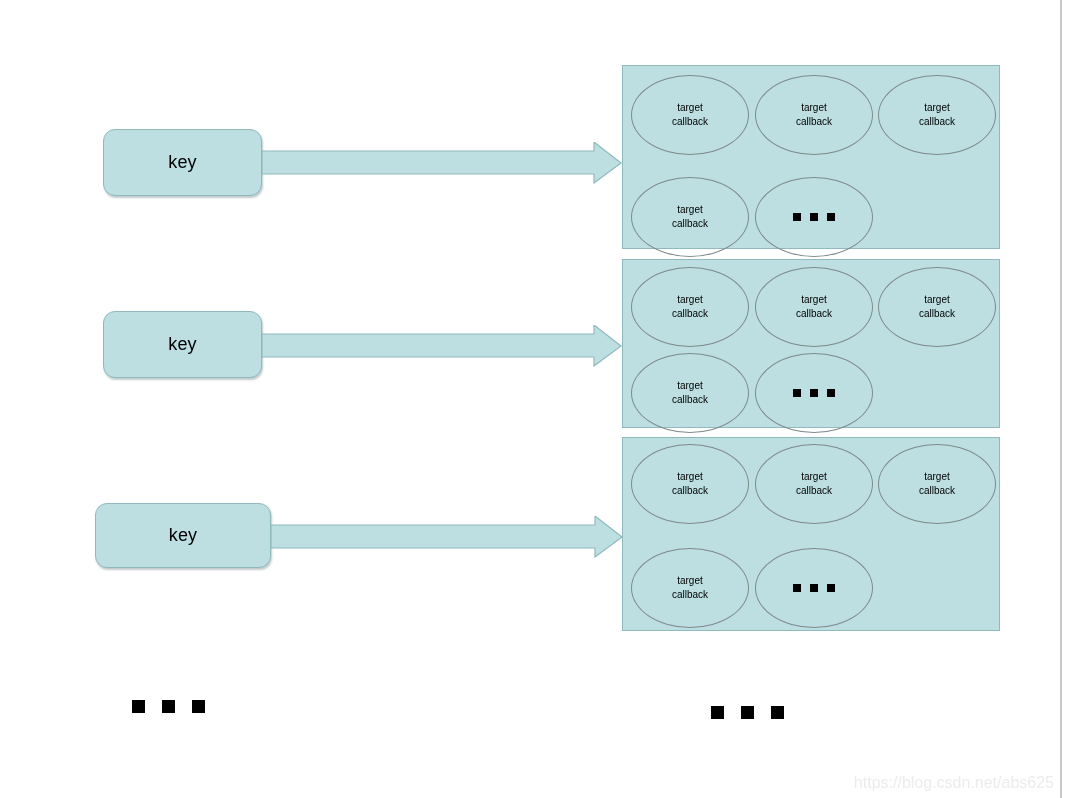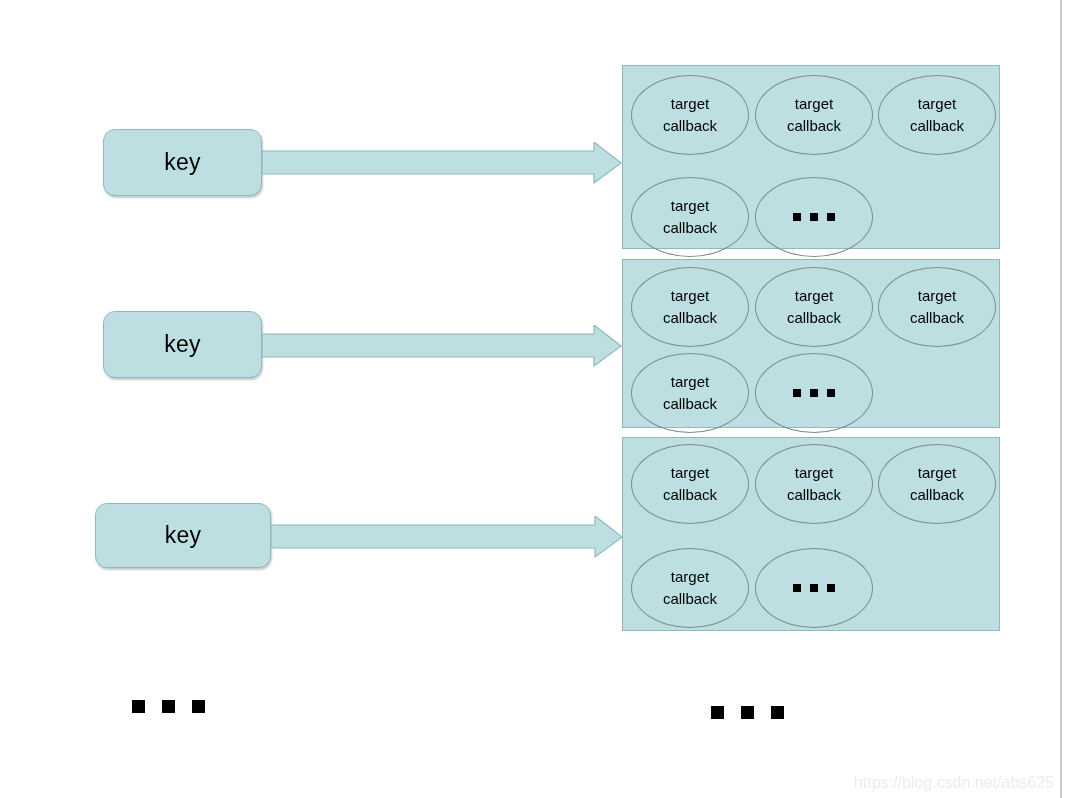--- a/index.html
+++ b/index.html
@@ -33,21 +33,21 @@
   .key-box {
     position: absolute;
     box-sizing: border-box;
     background: #bddfe2;
     border: 1px solid #8fb9bd;
     border-radius: 12px;
     display: flex;
     align-items: center;
     justify-content: center;
     color: #000000;
-    font-size: 23px;
+    font-size: 18px;
     letter-spacing: 0.2px;
     box-shadow: 1px 2px 2px rgba(120,140,145,0.45);
   }
 
   
   .arrow {
     position: absolute;
     pointer-events: none;
   }
 
@@ -63,21 +63,21 @@
   .node-ellipse {
     position: absolute;
     box-sizing: border-box;
     border: 1px solid #7f8a8c;
     border-radius: 50%;
     background: transparent;
     display: flex;
     align-items: center;
     justify-content: center;
     text-align: center;
-    font-size: 15px;
+    font-size: 10px;
     line-height: 1.45;
     color: #000000;
   }
   .node-ellipse .label-line {
     display: block;
   }
 
   
   .dots-inline {
     display: flex;

